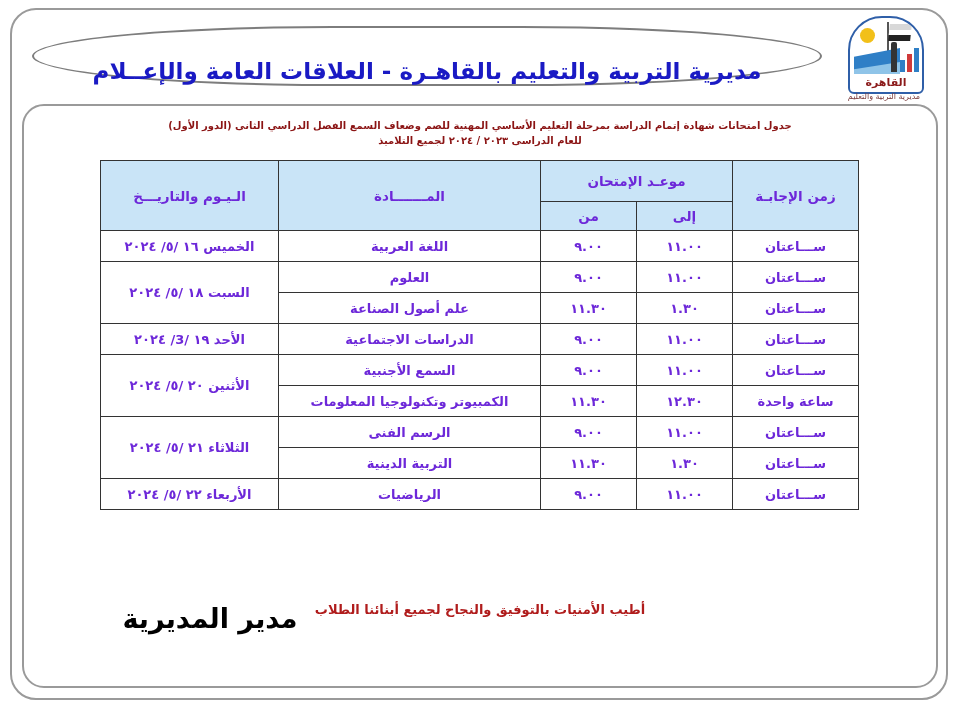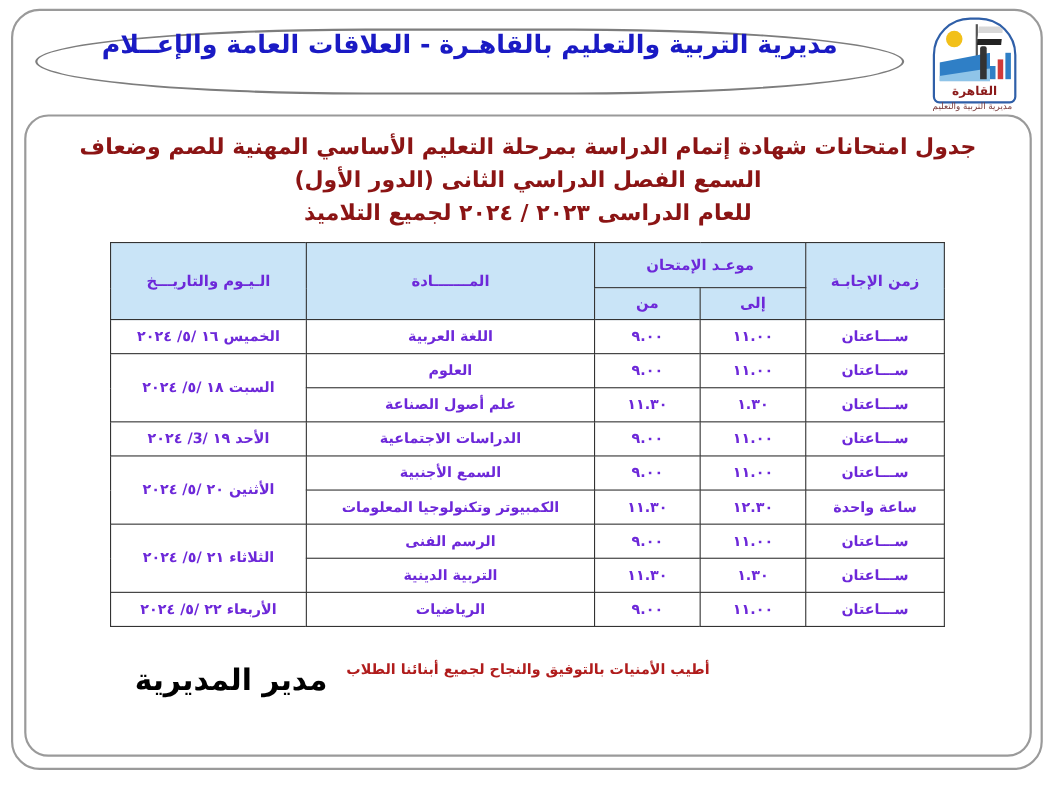--- a/index.html
+++ b/index.html
@@ -159,21 +159,21 @@
     width: 790px;
     height: 60px;
   }
   .banner {
     position: absolute;
     inset: 0;
     border: 2px solid #7d7d7d;
     border-radius: 300px / 30px;
     background: #ffffff;
     display: flex;
-    align-items: flex-start;
+    align-items: flex-end;
     justify-content: center;
   }
   .banner-text {
     font-size: 23px;
     font-weight: bold;
     color: #1a1ac4;
     letter-spacing: 0.5px;
     white-space: nowrap;
     font-family: "DejaVu Sans", sans-serif;
   }
@@ -190,21 +190,21 @@
     border-radius: 22px;
     background: #ffffff;
     overflow: hidden;
   }
 
   .doc-title {
     margin: 12px 26px 0 26px;
     text-align: center;
     color: #8b1414;
     font-weight: bold;
-    font-size: 20px;
+    font-size: 10px;
     line-height: 1.5;
     font-family: "DejaVu Sans", sans-serif;
   }
   .doc-title .line2 { display: block; }
 
   
   .table-wrap {
     margin: 12px auto 0 auto;
     width: 758px;
   }

